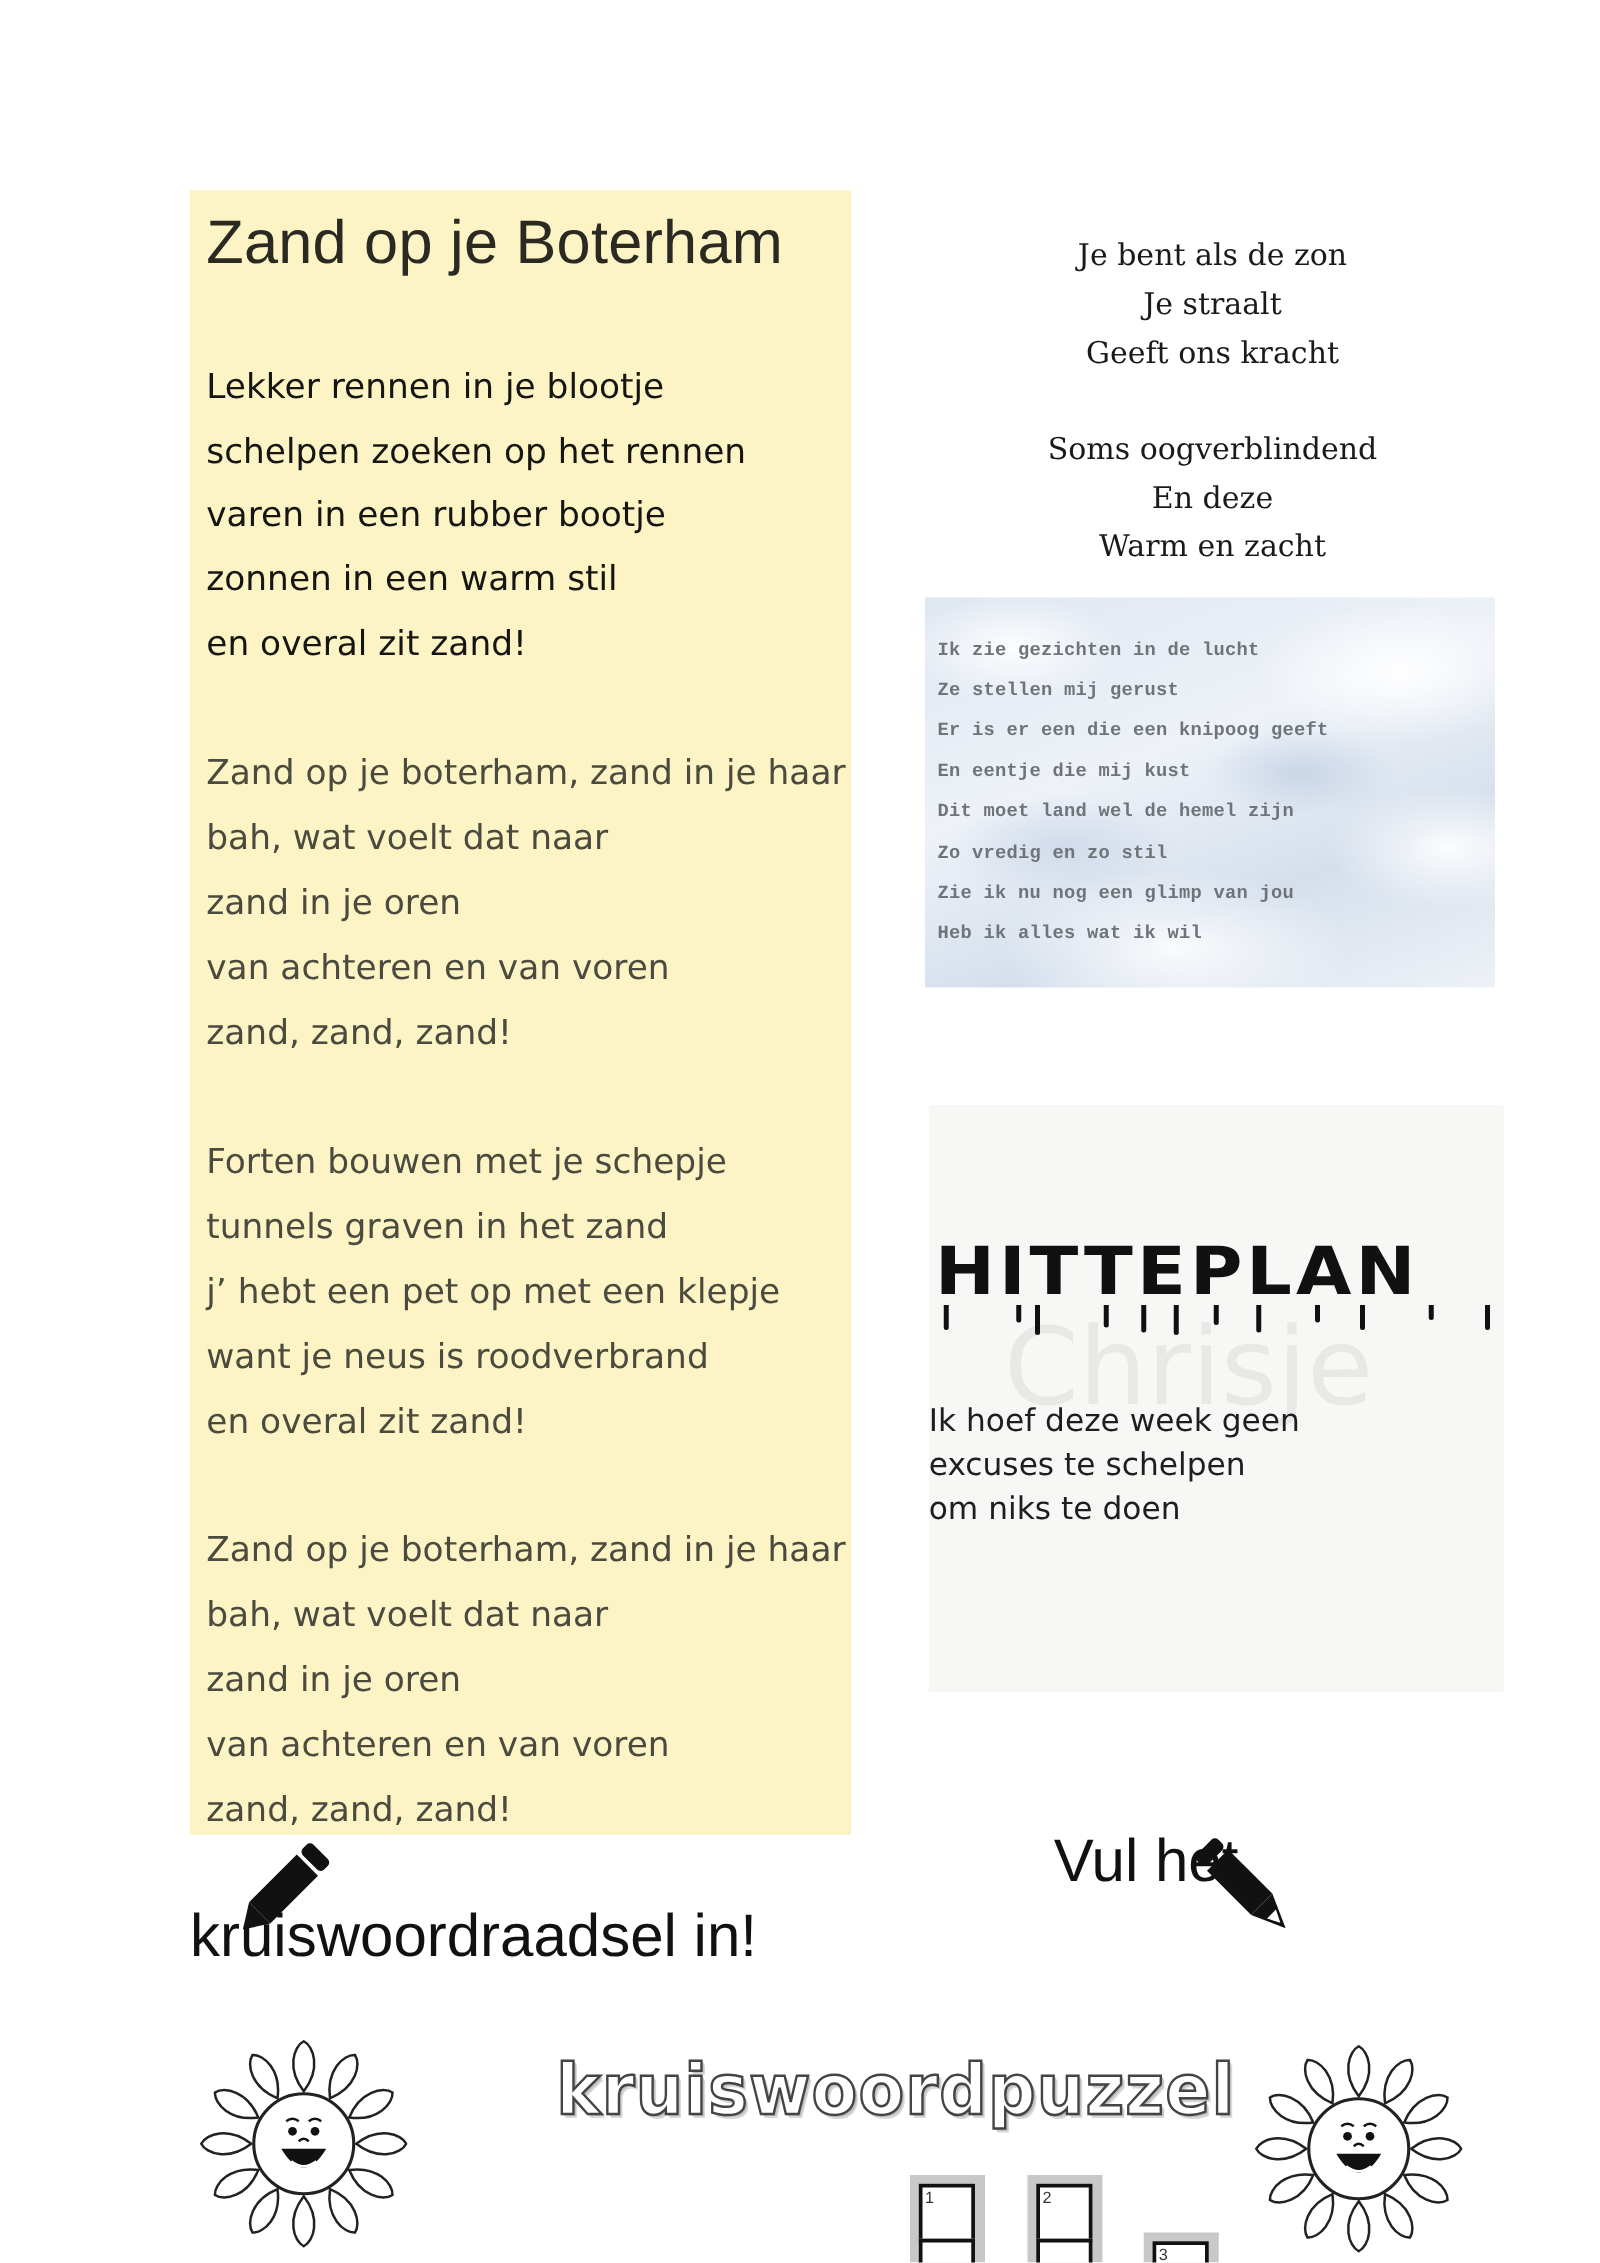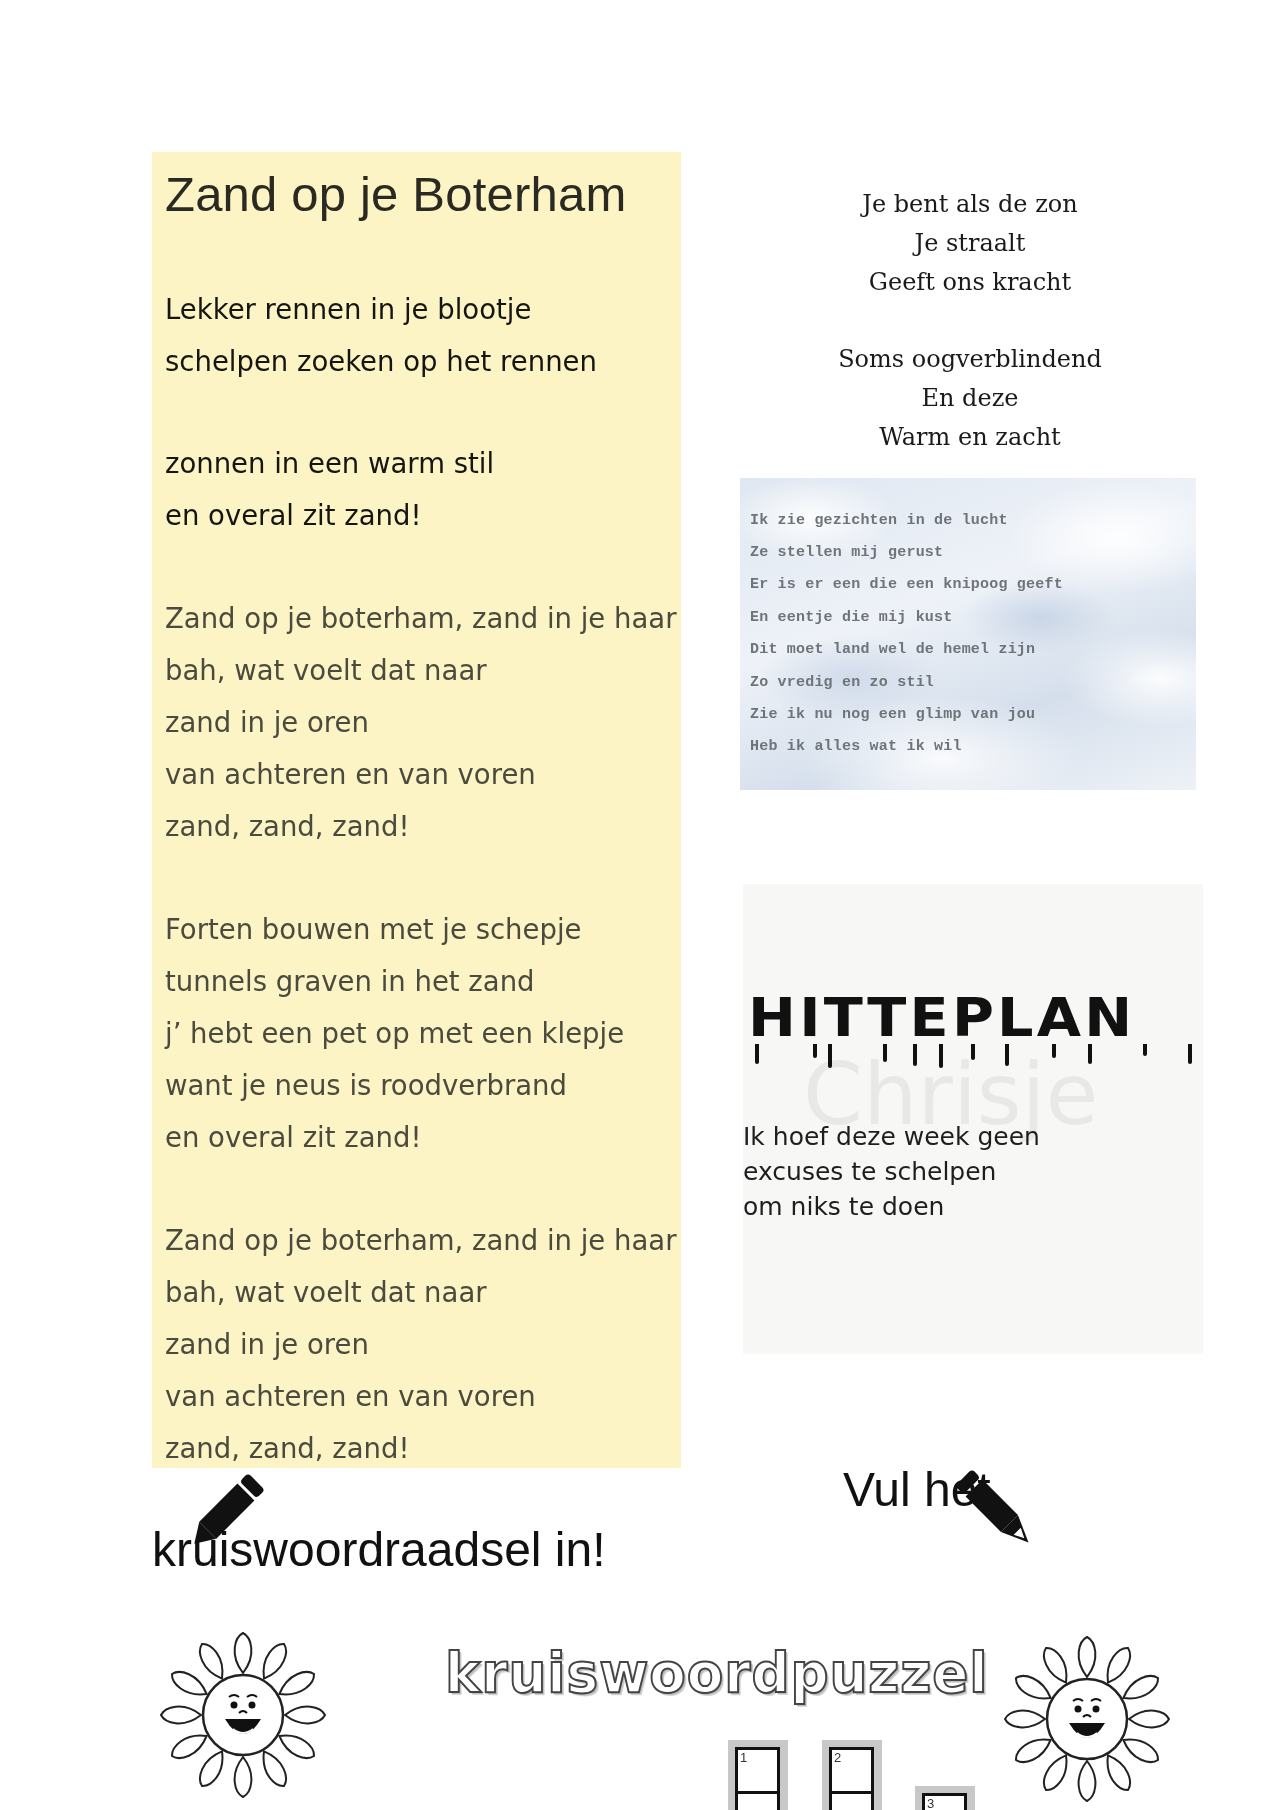--- a/index.html
+++ b/index.html
@@ -99,20 +99,21 @@
   }
 </style>
 </head>
 <body>
 
 <div id="sand-panel" class="abs">
   <div id="sand-title">Zand op je Boterham</div>
 
   <div class="poem-line stanza-dark" style="top:141px">Lekker rennen in je blootje</div>
   <div class="poem-line stanza-dark" style="top:193px">schelpen zoeken op het rennen</div>
+  <div class="poem-line stanza-dark" style="top:244px">varen in een rubber bootje</div>
   <div class="poem-line stanza-dark" style="top:295px">zonnen in een warm stil</div>
   <div class="poem-line stanza-dark" style="top:347px">en overal zit zand!</div>
 
   <div class="poem-line stanza-grey" style="top:450px">Zand op je boterham, zand in je haar</div>
   <div class="poem-line stanza-grey" style="top:502px">bah, wat voelt dat naar</div>
   <div class="poem-line stanza-grey" style="top:554px">zand in je oren</div>
   <div class="poem-line stanza-grey" style="top:606px">van achteren en van voren</div>
   <div class="poem-line stanza-grey" style="top:658px">zand, zand, zand!</div>
 
   <div class="poem-line stanza-grey" style="top:761px">Forten bouwen met je schepje</div>

